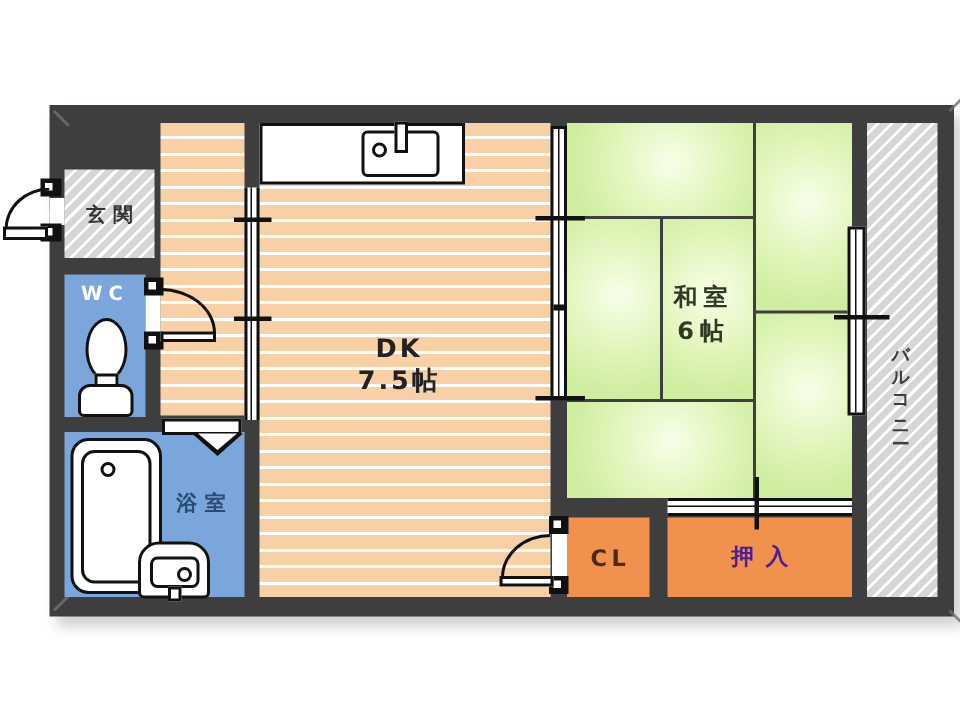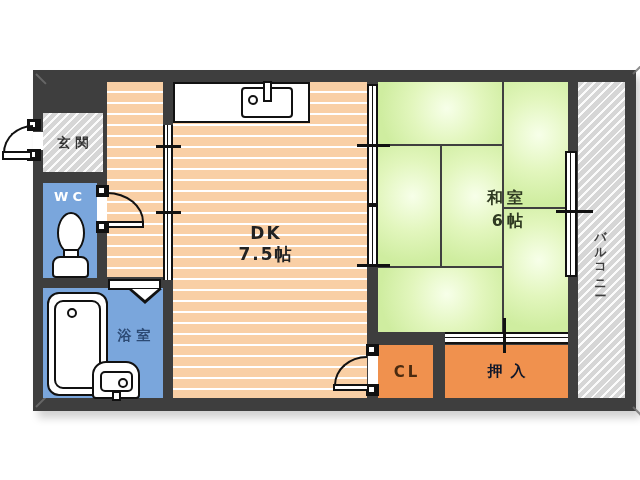--- a/index.html
+++ b/index.html
@@ -40,23 +40,23 @@
   .leaf{background:#fff;border:2px solid #111;}
   .arc-tr{border-top:2.5px solid #111;border-right:2.5px solid #111;border-top-right-radius:100%;}
   .arc-tl{border-top:2.5px solid #111;border-left:2.5px solid #111;border-top-left-radius:100%;}
 
   
   .lbl{display:flex;align-items:center;justify-content:center;font-weight:bold;white-space:nowrap;}
   .lbl-genkan{font-size:13px;color:#333;letter-spacing:5px;padding-left:5px;}
   .lbl-wc{font-size:13px;color:#ffffff;letter-spacing:4px;padding-left:0;}
   .lbl-bath{font-size:14px;color:#2c4a74;letter-spacing:5px;padding-left:5px;}
   .lbl-dk{font-size:17px;color:#222;letter-spacing:2px;flex-direction:column;line-height:21px;}
-  .lbl-washitsu{font-size:16px;color:#2f3a22;letter-spacing:4px;flex-direction:column;line-height:23px;padding-left:4px;align-items:flex-end;}
+  .lbl-washitsu{font-size:16px;color:#2f3a22;letter-spacing:4px;flex-direction:column;line-height:23px;padding-left:4px;}
   .lbl-cl{font-size:15px;color:#4a2a10;letter-spacing:3px;padding-left:3px;}
-  .lbl-oshiire{font-size:15px;color:#0f172a;letter-spacing:8px;padding-left:8px;}
+  .lbl-oshiire{font-size:15px;color:#4c1d95;letter-spacing:8px;padding-left:8px;}
   .lbl-balcony{
     font-size:12px;color:#3f3f3f;letter-spacing:3px;font-weight:bold;
     writing-mode:vertical-rl;text-orientation:upright;
     display:flex;align-items:center;justify-content:center;
   }
 </style>
 </head>
 <body>
 
 <div class="abs wall-base"></div>

